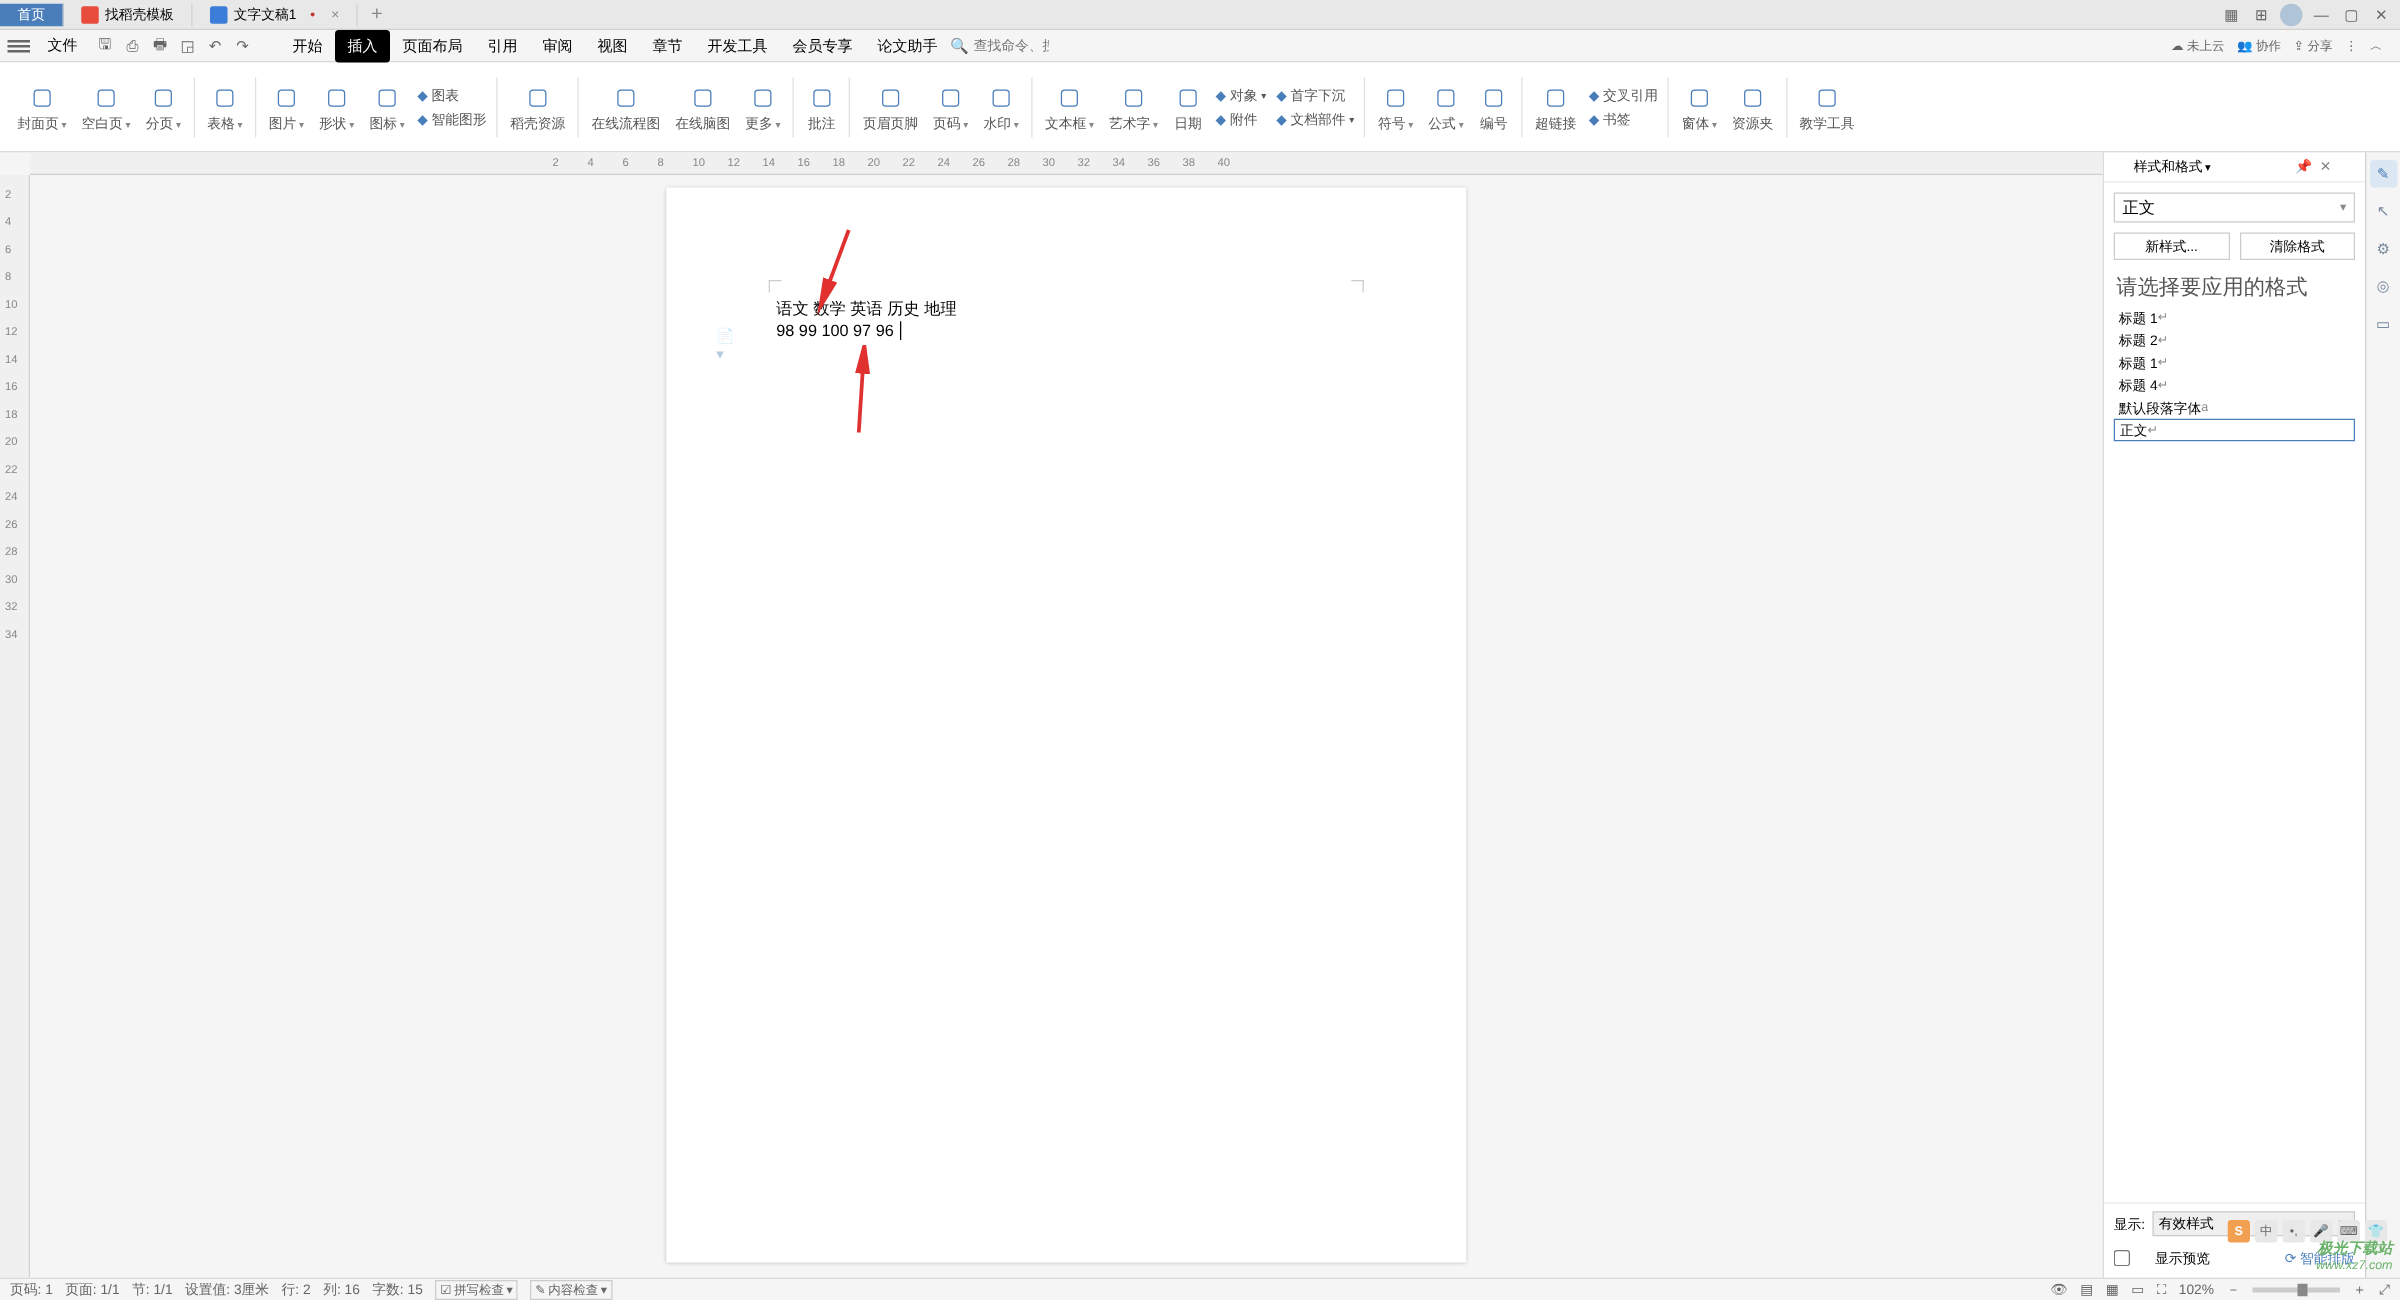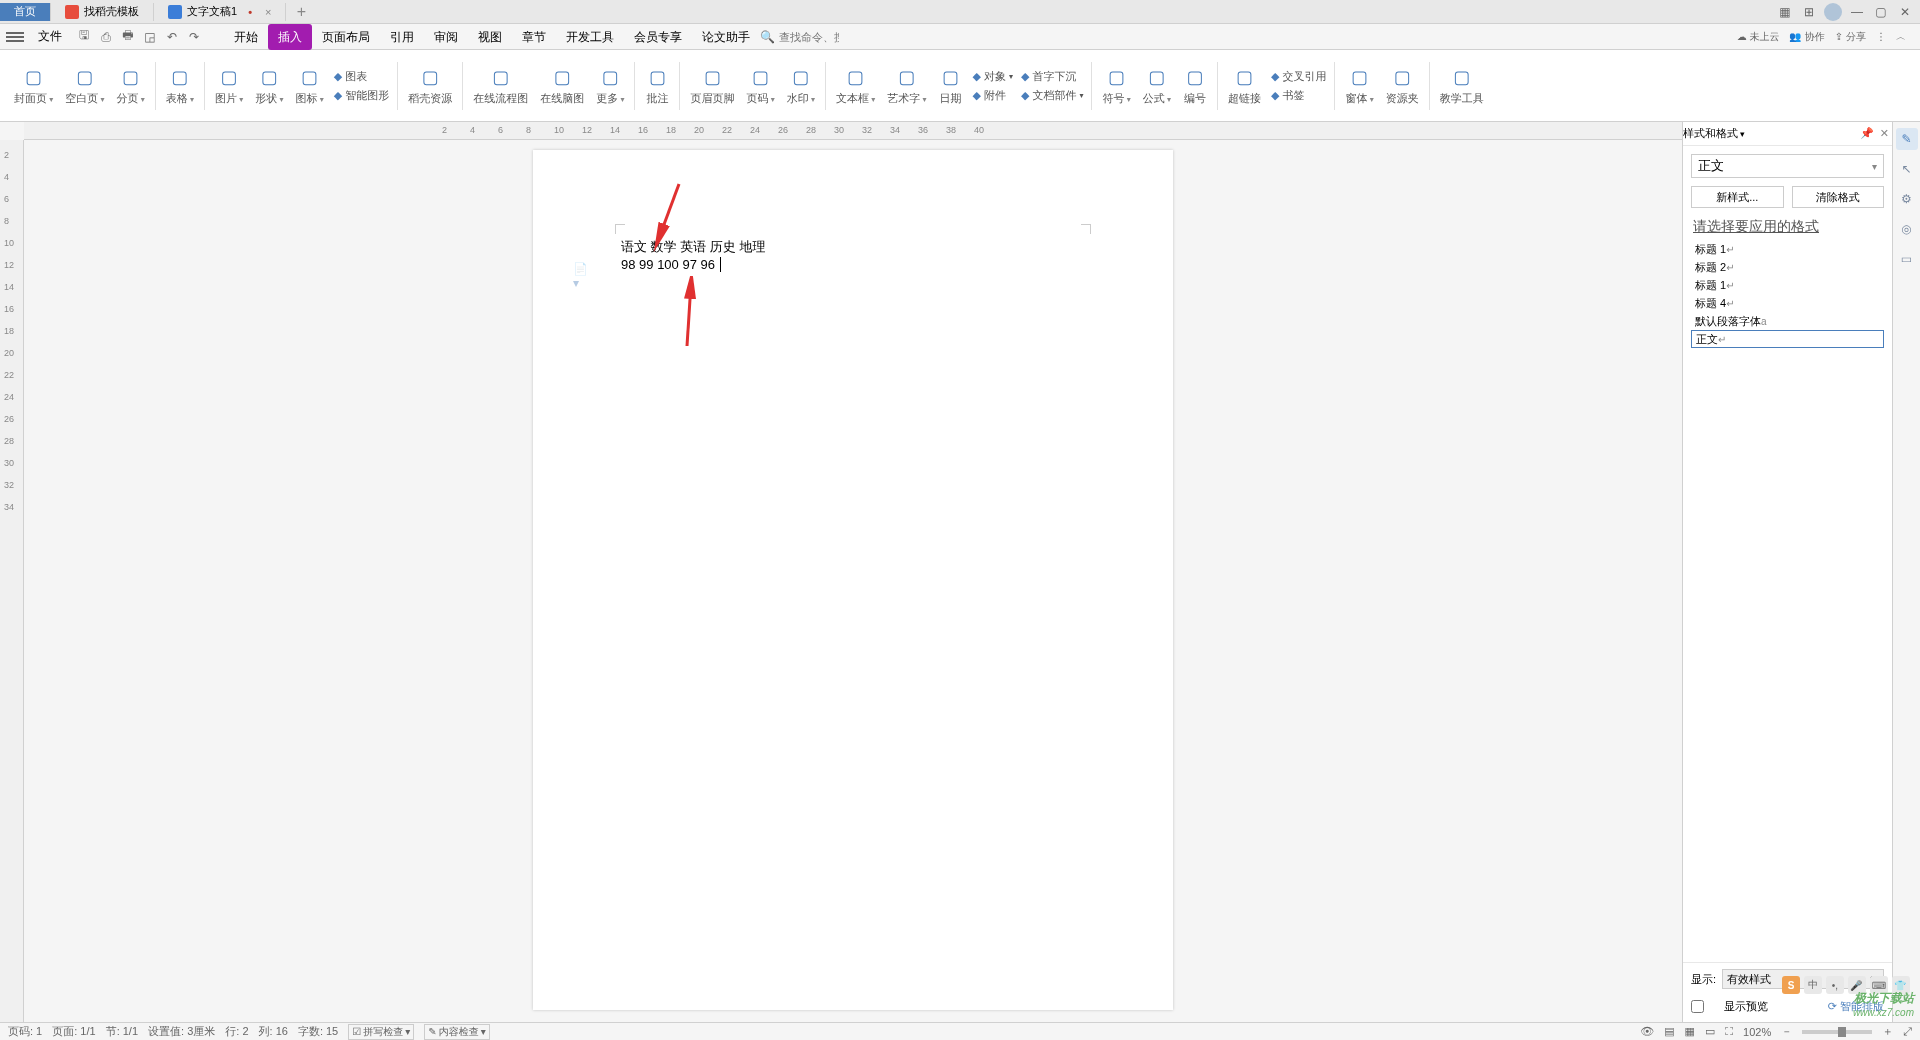--- a/index.html
+++ b/index.html
@@ -21,21 +21,21 @@
 
 
 .menubar { height: 26px; display: flex; align-items: center; padding: 0 6px; gap: 0; border-bottom: 1px solid #d0d0d0; background: #f5f5f5; }
 .hamb { width: 18px; display: flex; flex-direction: column; gap: 2px; margin-right: 6px; cursor: pointer; }
 .hamb span { height: 2px; background: #666; }
 .filemenu { font-size: 12px; padding: 0 8px; cursor: pointer; }
 .qat { display: flex; gap: 2px; margin-left: 4px; }
 .qat-btn { width: 20px; height: 20px; display: flex; align-items: center; justify-content: center; color: #666; cursor: pointer; border-radius: 2px; }
 .menu-tabs { display: flex; margin-left: 20px; }
 .menu-tab { padding: 0 10px; height: 26px; line-height: 26px; font-size: 12px; cursor: pointer; }
-.menu-tab.active { background: #a21caf; color: #fff; border-radius: 3px; }
+.menu-tab.active { background: #000000; color: #fff; border-radius: 3px; }
 .menubar-right { margin-left: auto; display: flex; align-items: center; gap: 10px; padding-right: 8px; font-size: 10px; color: #666; }
 .search-area { display: flex; align-items: center; gap: 4px; color: #aaa; }
 .search-input { border: none; background: transparent; width: 60px; font-size: 11px; color: #666; }
 
 
 .ribbon { height: 72px; background: #fff; border-bottom: 1px solid #d0d0d0; display: flex; align-items: center; padding: 0 8px; overflow: hidden; }
 .rbn-btn { display: flex; flex-direction: column; align-items: center; justify-content: center; padding: 2px 6px; cursor: pointer; font-size: 11px; color: #555; min-width: 32px; height: 60px; border-radius: 3px; }
 .rbn-btn .icon { width: 24px; height: 24px; margin-bottom: 2px; display: flex; align-items: center; justify-content: center; font-size: 18px; color: #4a7ebb; }
 .rbn-btn .dd { font-size: 8px; color: #888; margin-top: -2px; }
 .rbn-sep { width: 1px; height: 48px; background: #e0e0e0; margin: 0 4px; }
@@ -55,28 +55,28 @@
 .page { width: 640px; height: 860px; background: #fff; box-shadow: 0 0 3px rgba(0,0,0,0.2); margin-top: 10px; position: relative; }
 .page-margin-hint { position: absolute; border: 1px solid #ccc; width: 10px; height: 10px; }
 .hint-tl { top: 74px; left: 82px; border-right: none; border-bottom: none; }
 .hint-tr { top: 74px; right: 82px; border-left: none; border-bottom: none; }
 .page-content { position: absolute; top: 88px; left: 88px; font-size: 13px; line-height: 18px; font-family: SimSun, serif; }
 .arrow { position: absolute; }
 .side-ghost { position: absolute; left: 40px; top: 118px; width: 20px; height: 16px; opacity: 0.4; display:flex; align-items:center; justify-content:center; color:#4a7ebb; }
 
 
 .right-panel { width: 210px; background: #fff; border-left: 1px solid #d0d0d0; display: flex; flex-direction: column; }
-.rp-header { height: 24px; display: flex; align-items: center; padding: 0 0; font-size: 11px; border-bottom: 1px solid #e8e8e8; }
+.rp-header { height: 24px; display: flex; align-items: center; padding: 0 24px; font-size: 11px; border-bottom: 1px solid #e8e8e8; }
 .rp-header .sp { flex: 1; }
 .rp-header .ic { cursor: pointer; color: #888; padding: 0 3px; }
 .style-select { margin: 8px; border: 1px solid #ccc; height: 24px; display: flex; align-items: center; padding: 0 6px; font-size: 13px; position: relative; }
 .style-select .dd { position: absolute; right: 6px; color: #888; font-size: 10px; }
 .rp-btns { display: flex; gap: 8px; padding: 0 8px; }
 .rp-btn { flex: 1; border: 1px solid #ccc; height: 22px; font-size: 11px; display: flex; align-items: center; justify-content: center; cursor: pointer; }
-.rp-label { font-size: 14px; padding: 10px 10px 4px; color: #555; text-decoration: underline; }
+.rp-label { font-size: 17px; padding: 10px 10px 4px; color: #555; }
 .style-list { padding: 0 8px; }
 .style-item { height: 18px; display: flex; align-items: center; font-size: 11px; padding: 0 4px; justify-content: flex-start; cursor: pointer; }
 .style-item .sym { color: #888; font-size: 10px; }
 .style-item.selected { border: 1px solid #4a7ebb; }
 .rp-fill { flex: 1; }
 .rp-bottom { border-top: 1px solid #e8e8e8; padding: 6px 8px; font-size: 11px; display: flex; align-items: center; gap: 6px; }
 .rp-bottom select { flex: 1; border: 1px solid #ccc; font-size: 11px; height: 20px; }
 .rp-bottom2 { padding: 4px 8px 8px; font-size: 11px; display: flex; align-items: center; gap: 20px; }
 .rp-bottom2 .sp { flex: 1; }
 

